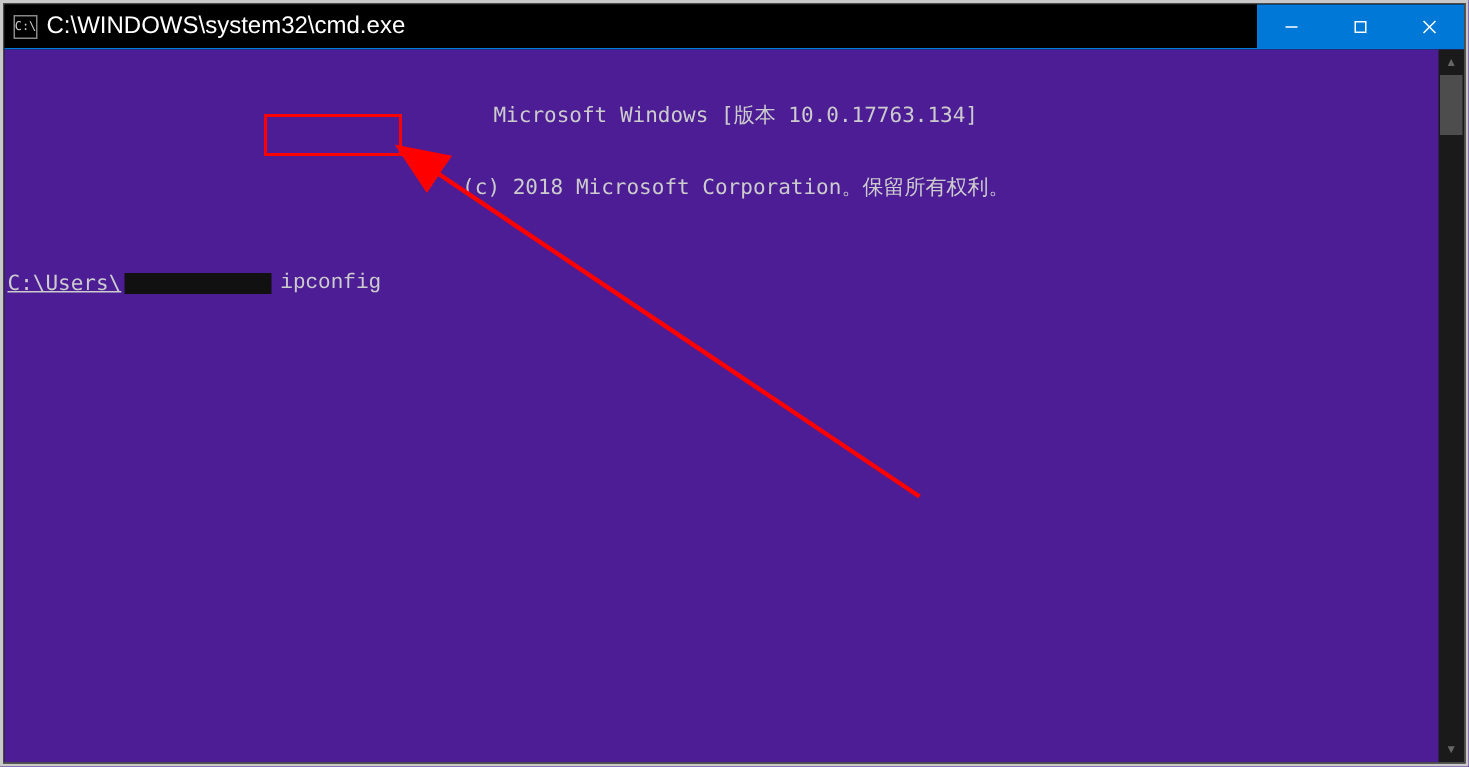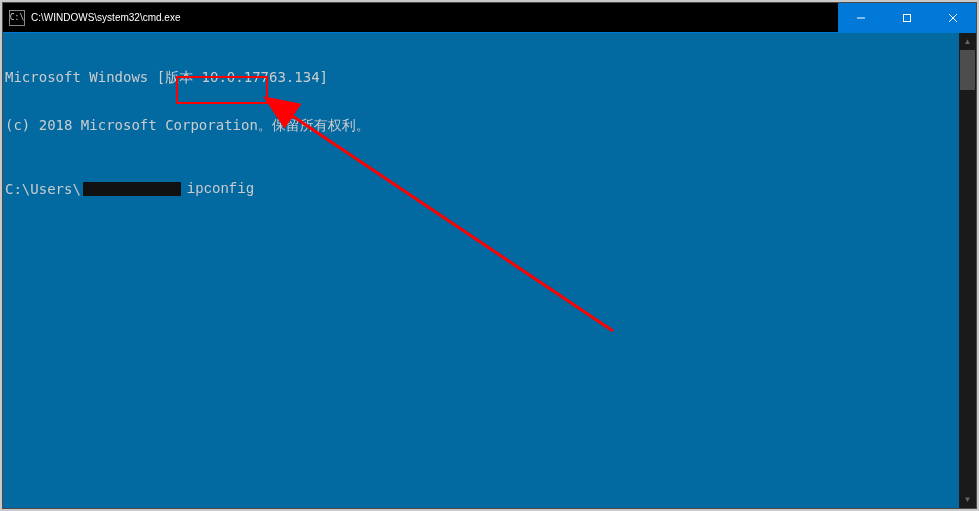--- a/index.html
+++ b/index.html
@@ -40,21 +40,21 @@
       border: 1px solid #888;
       display: flex;
       align-items: center;
       justify-content: center;
       font-size: 8px;
       color: #ccc;
       font-family: monospace;
     }
     .titlebar-text {
       color: #fff;
-      font-size: 10px;
+      font-size: 16px;
       flex: 1;
     }
     .window-controls {
       display: flex;
       height: 100%;
     }
     .window-control {
       width: 46px;
       height: 29px;
       display: flex;
@@ -63,38 +63,40 @@
       background: #0078d7;
       color: #fff;
     }
     .window-control svg {
       width: 10px;
       height: 10px;
     }
     .console-area {
       position: relative;
       height: calc(100% - 30px);
-      background: #0369a1;
+      background: #4c1d95;
       padding: 4px 0 0 2px;
       font-family: "NSimSun", "SimSun", "Consolas", monospace;
       font-size: 14px;
       line-height: 16px;
       color: #ccc;
       white-space: pre;
+      text-align: center;
     }
     .console-line {
       display: block;
     }
     .prompt-line {
       display: flex;
       align-items: center;
       margin-top: 16px;
     }
     .prompt-prefix {
       color: #ccc;
+      text-decoration: underline;
     }
     .redacted {
       display: inline-block;
       width: 98px;
       height: 14px;
       background: #111;
       margin: 0 2px;
       vertical-align: middle;
     }
     .highlight-box {

